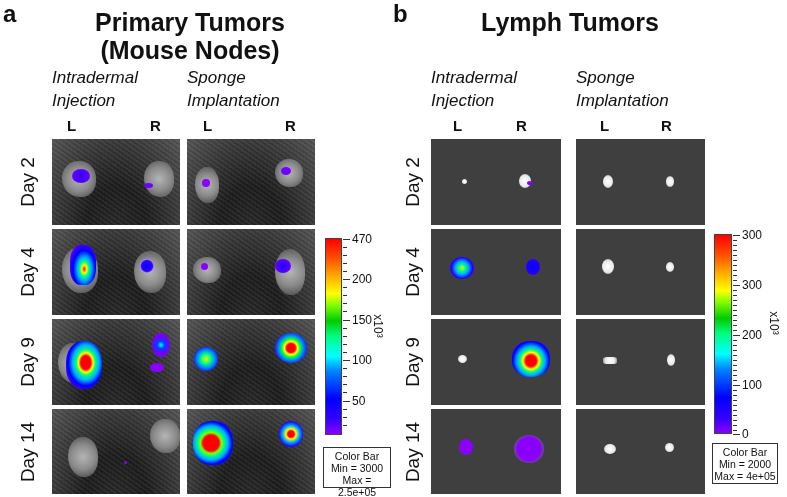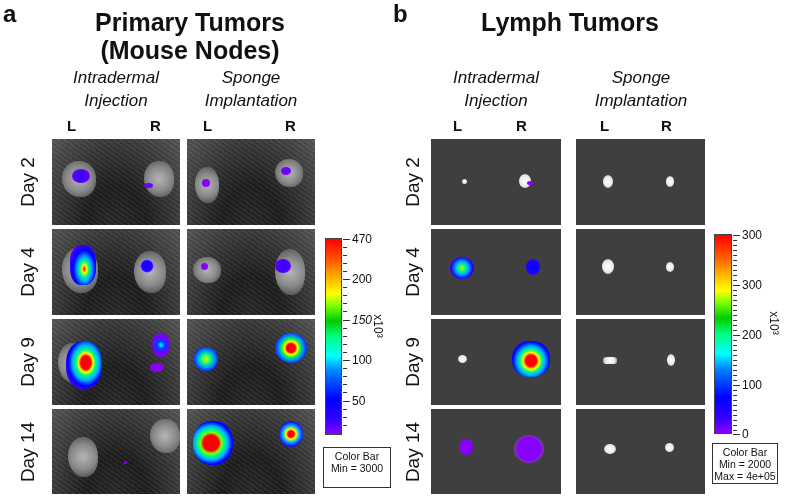--- a/index.html
+++ b/index.html
@@ -1,21 +1,21 @@
 <!DOCTYPE html>
 <html><head>
 <meta charset="utf-8">
 <style>
   * { box-sizing: border-box; margin: 0; padding: 0; }
   html, body { width: 787px; height: 497px; background: #ffffff; overflow: hidden; }
   body { position: relative; font-family: "Liberation Sans", sans-serif; color: #111; }
   .abs { position: absolute; }
   .panel-letter { font-weight: bold; font-size: 24px; }
   .title { font-weight: bold; font-size: 25px; text-align: center; line-height: 28px; }
-  .subhead { font-style: italic; font-size: 17px; text-align: center; line-height: 22px; }
+  .subhead { font-style: italic; font-size: 17px; text-align: left; line-height: 22px; }
   .lr { font-weight: bold; font-size: 15px; }
   .daylabel { font-size: 19px; transform: rotate(-90deg); transform-origin: center; white-space: nowrap; text-align: center; width: 80px; height: 22px; line-height: 22px; }
   .tile { position: absolute; overflow: hidden; }
   .tile.mouse { background: radial-gradient(ellipse at 50% 110%, #2a2a2a 0%, #1c1c1c 35%, #3a3a3a 70%, #555 100%); }
   .tile.mouse::before { content: ""; position: absolute; inset: 0;
     background: repeating-linear-gradient(35deg, rgba(255,255,255,0.05) 0 2px, rgba(0,0,0,0.05) 2px 4px); }
   .tile.node { background: #3f3f3f; }
   .ear { position: absolute; border-radius: 50% 50% 45% 55%; background: radial-gradient(circle, #b5b5b5 0%, #8a8a8a 50%, rgba(110,110,110,0.3) 100%); }
   .blob { position: absolute; border-radius: 50%; }
   .white-spot { position: absolute; border-radius: 50%; background: radial-gradient(circle, #ffffff 0%, #e8e8e8 60%, rgba(220,220,220,0.4) 100%); }
@@ -120,27 +120,28 @@
     <div class="tick minor" style="left:343px; top:376px;"></div>
     <div class="tick minor" style="left:343px; top:384px;"></div>
     <div class="tick minor" style="left:343px; top:392px;"></div>
     <div class="tick major" style="left:343px; top:401px;"></div>
     <div class="tick minor" style="left:343px; top:409px;"></div>
     <div class="tick minor" style="left:343px; top:417px;"></div>
     <div class="tick minor" style="left:343px; top:425px;"></div>
   </div>
   <div class="ticklab" style="left:352px; top:233px;">470</div>
   <div class="ticklab" style="left:352px; top:273px;">200</div>
-  <div class="ticklab" style="left:352px; top:314px;font-style:italic;">150</div>
+  <div class="ticklab" style="left:352px; top:314px;">150</div>
   <div class="ticklab" style="left:352px; top:354px;">100</div>
   <div class="ticklab" style="left:352px; top:395px;">50</div>
   <div class="unit" style="left:366px; top:319px;">x10³</div>
   <div class="cbox" style="left:323px; top:447px; width:68px; height:41px;">
     <div>Color Bar</div>
     <div>Min = 3000</div>
+    <div>Max = 2.5e+05</div>
   </div>
 </div>
 
 <div>
   <div class="abs panel-letter" style="left:393px; top:0px;">b</div>
   <div class="abs title" style="left:460px; top:8px; width:220px;">Lymph Tumors</div>
 
   <div class="abs subhead" style="left:431px; top:67px; width:130px;">Intradermal</div>
   <div class="abs subhead" style="left:431px; top:90px; width:130px;">Injection</div>
   <div class="abs subhead" style="left:576px; top:67px; width:130px;">Sponge</div>

